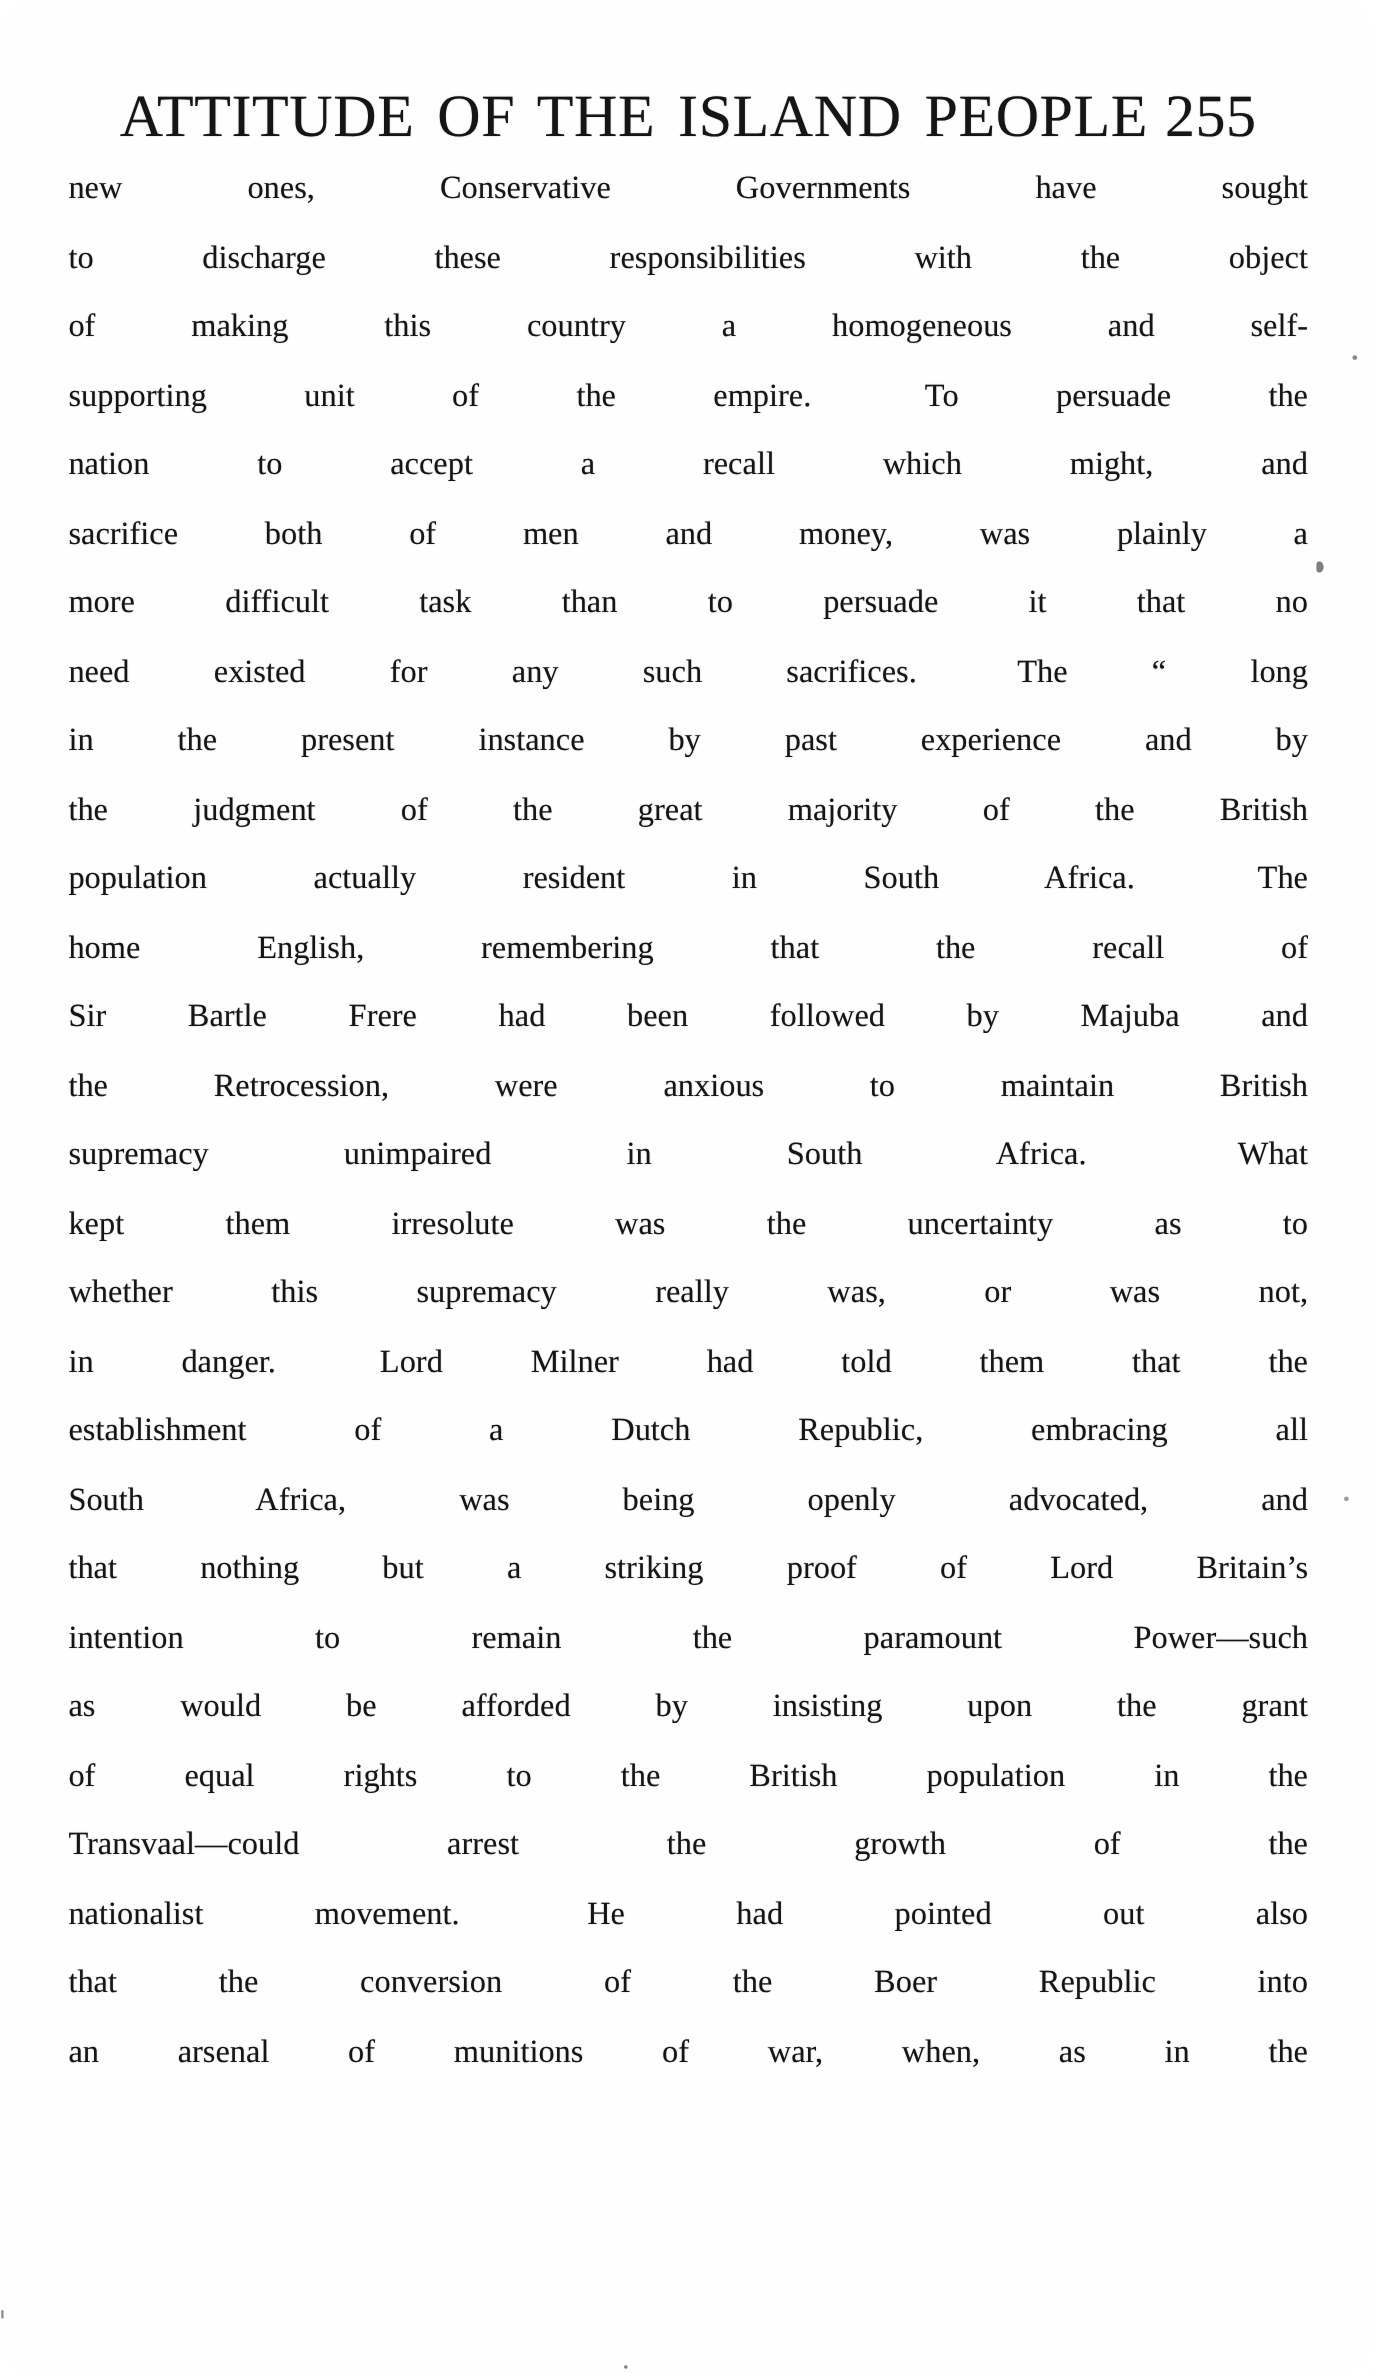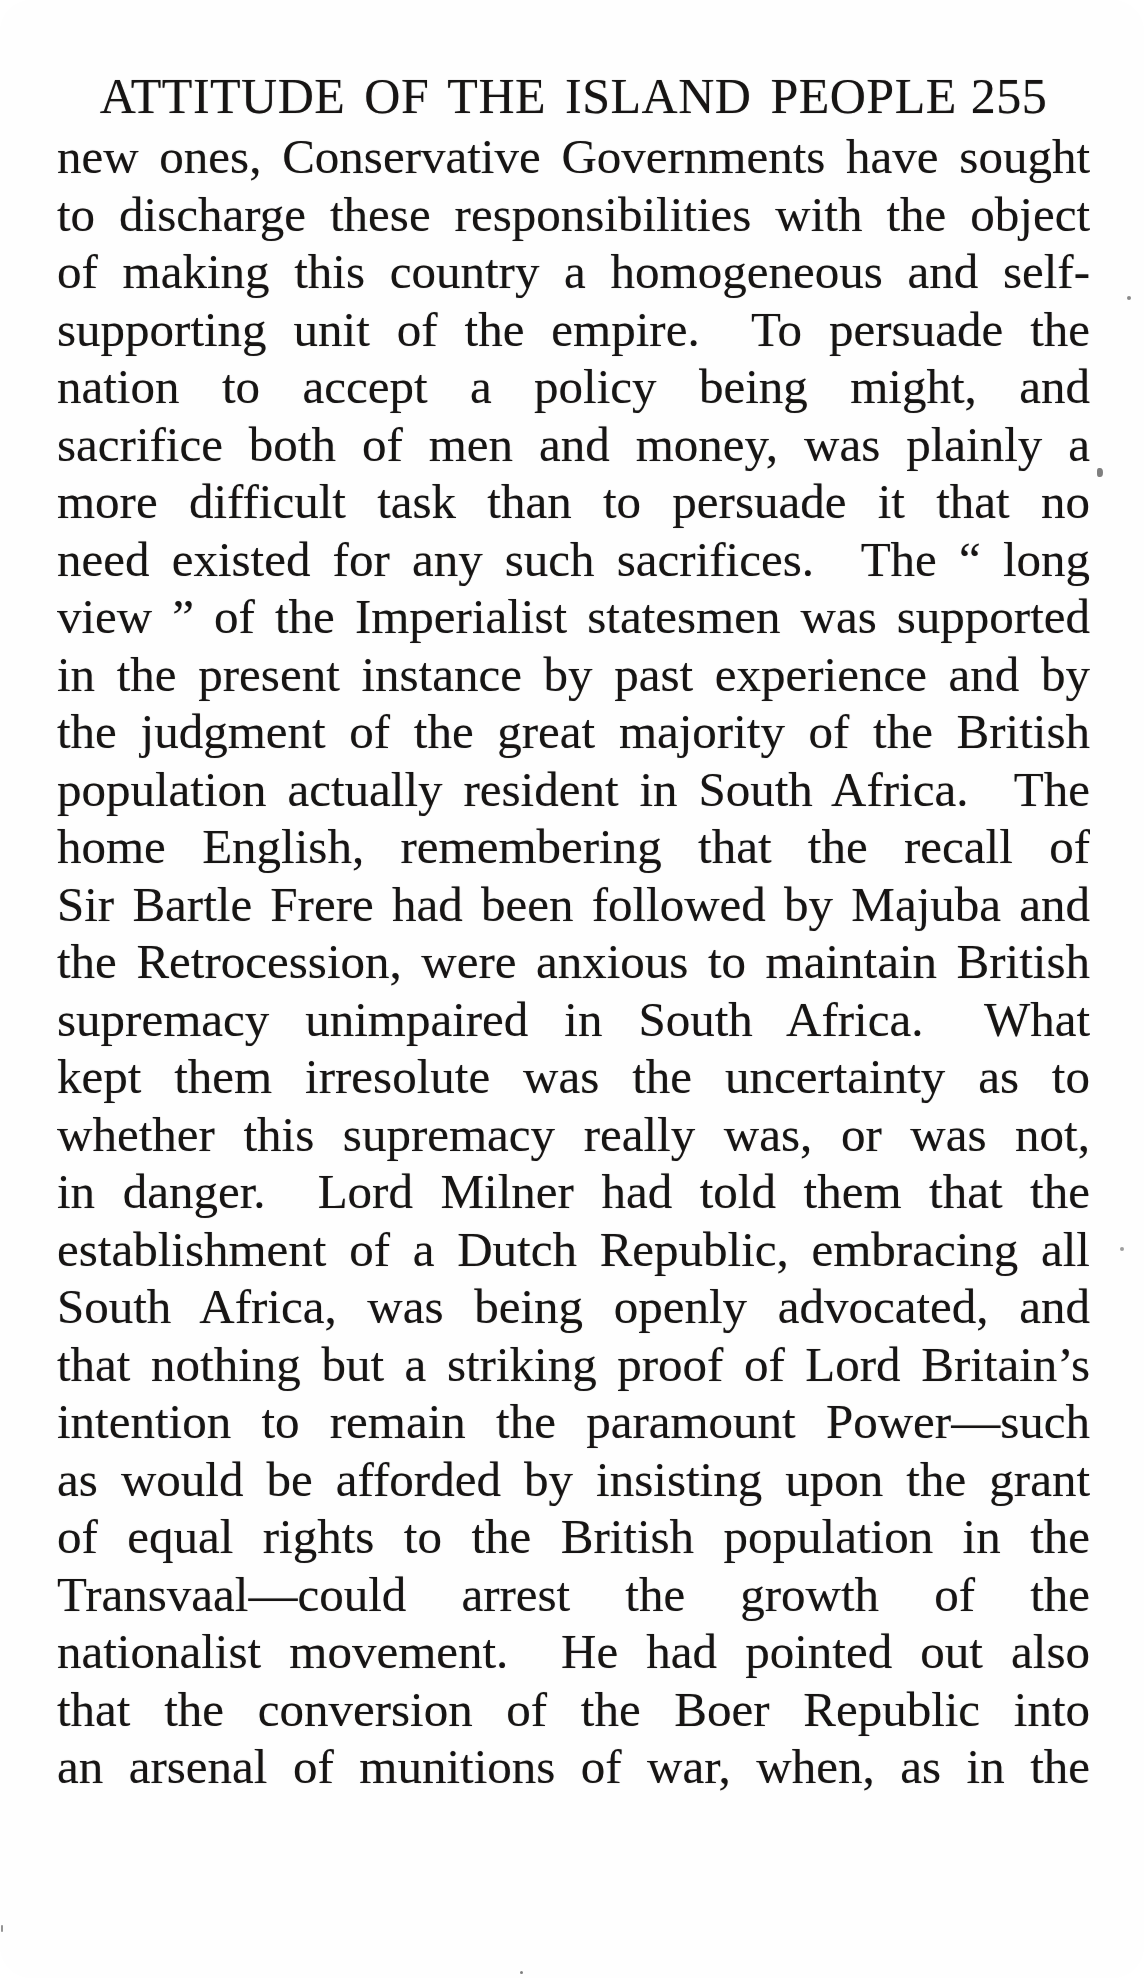--- a/index.html
+++ b/index.html
@@ -27,21 +27,21 @@
     text-shadow: 0 0 1px rgba(10,10,10,0.45);
   }
   .running-head .pagenum { margin-left: 14px; }
   .page-body {
     position: absolute;
     top: 128px;
     left: 57px;
     width: 1033px;
   }
   .line {
-    font-size: 49px;
+    font-size: 27px;
     line-height: 57.5px;
     height: 57.5px;
     text-align: justify;
     text-align-last: justify;
     -moz-text-align-last: justify;
     overflow: hidden;
     text-shadow: 0 0 1px rgba(10,10,10,0.4);
   }
   .speck {
     position: absolute;
@@ -61,25 +61,24 @@
 
   <div class="running-head">
     <span>ATTITUDE OF THE ISLAND PEOPLE</span><span class="pagenum">255</span>
   </div>
 
   <div class="page-body">
     <div class="line">new ones, Conservative Governments have sought</div>
     <div class="line">to discharge these responsibilities with the object</div>
     <div class="line">of making this country a homogeneous and self-</div>
     <div class="line">supporting unit of the empire.  To persuade the</div>
-    <div class="line">nation to accept a policy being might, and</div>
+    <div class="line">nation to accept a recall which might, and</div>
     <div class="line">sacrifice both of men and money, was plainly a</div>
     <div class="line">more difficult task than to persuade it that no</div>
     <div class="line">need existed for any such sacrifices.  The “ long</div>
-    <div class="line">view ” of the Imperialist statesmen was supported</div>
     <div class="line">in the present instance by past experience and by</div>
     <div class="line">the judgment of the great majority of the British</div>
     <div class="line">population actually resident in South Africa.  The</div>
     <div class="line">home English, remembering that the recall of</div>
     <div class="line">Sir Bartle Frere had been followed by Majuba and</div>
     <div class="line">the Retrocession, were anxious to maintain British</div>
     <div class="line">supremacy unimpaired in South Africa.  What</div>
     <div class="line">kept them irresolute was the uncertainty as to</div>
     <div class="line">whether this supremacy really was, or was not,</div>
     <div class="line">in danger.  Lord Milner had told them that the</div>

